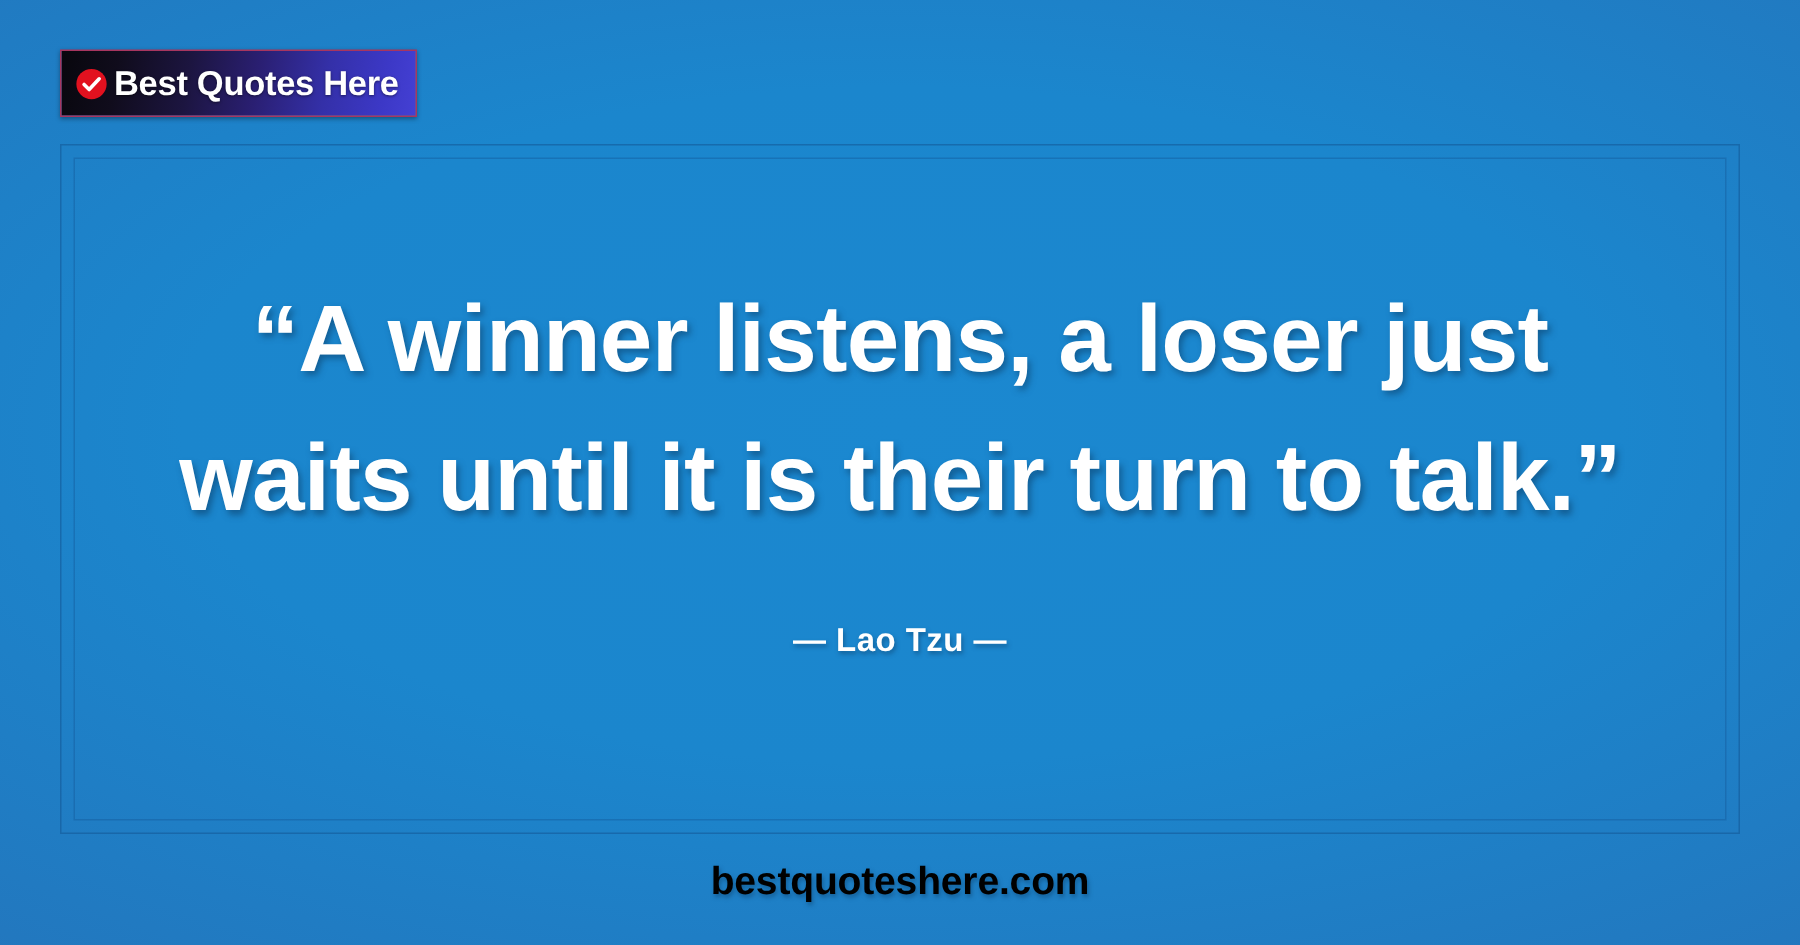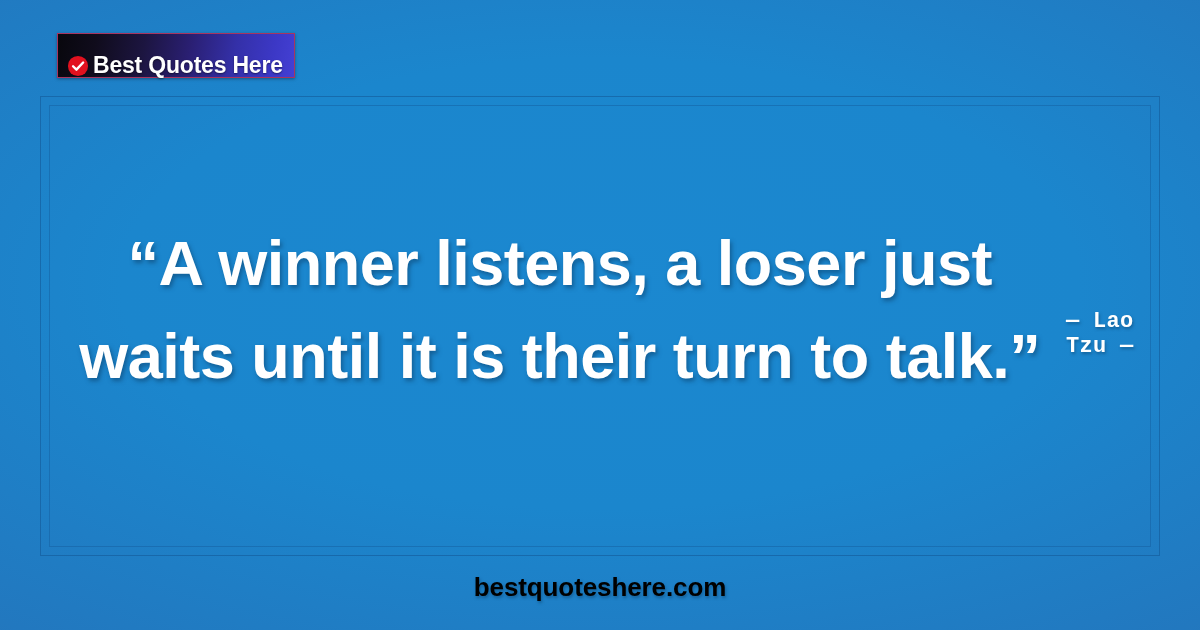--- a/index.html
+++ b/index.html
@@ -41,33 +41,32 @@
   }
 
   
   .logo-badge {
     position: absolute;
     left: 40px;
     top: 33px;
     height: 45px;
     padding: 0 11px 0 9px;
     display: flex;
-    align-items: flex-end;
+    align-items: center;
     gap: 4px;
     border: 1.5px solid #a8355f;
     background: linear-gradient(100deg,
                 #08070d 0%,
                 #100c1c 16%,
                 #1c1540 36%,
                 #2a1f72 55%,
                 #3430a8 74%,
                 #3c38c6 90%,
                 #4440d4 100%);
     box-shadow: 0 1px 3px rgba(0,0,0,0.35);
-    margin-left: 17px;
   }
 
   .check-icon {
     width: 22px;
     height: 22px;
     flex: 0 0 22px;
     display: block;
   }
 
   .logo-text {
@@ -81,20 +80,21 @@
   }
 
   
   .quote-area {
     position: absolute;
     left: 60px;
     top: 130px;
     width: 1080px;
     height: 360px;
     display: flex;
+    flex-direction: column;
     align-items: center;
     justify-content: center;
   }
 
   .quote-text {
     color: #ffffff;
     font-size: 63px;
     font-weight: bold;
     line-height: 1.48;
     text-align: center;
@@ -104,21 +104,20 @@
   }
 
   .quote-author {
     margin-top: 48px;
     color: #ffffff;
     font-size: 22px;
     font-weight: bold;
     letter-spacing: 0.3px;
     text-align: center;
     text-shadow: 1px 2px 3px rgba(11, 62, 104, 0.5);
-    font-family: Liberation Mono, monospace;
   }
 
   
   .site-url {
     position: absolute;
     left: 0;
     top: 572px;
     width: 1200px;
     text-align: center;
     color: #000000;

